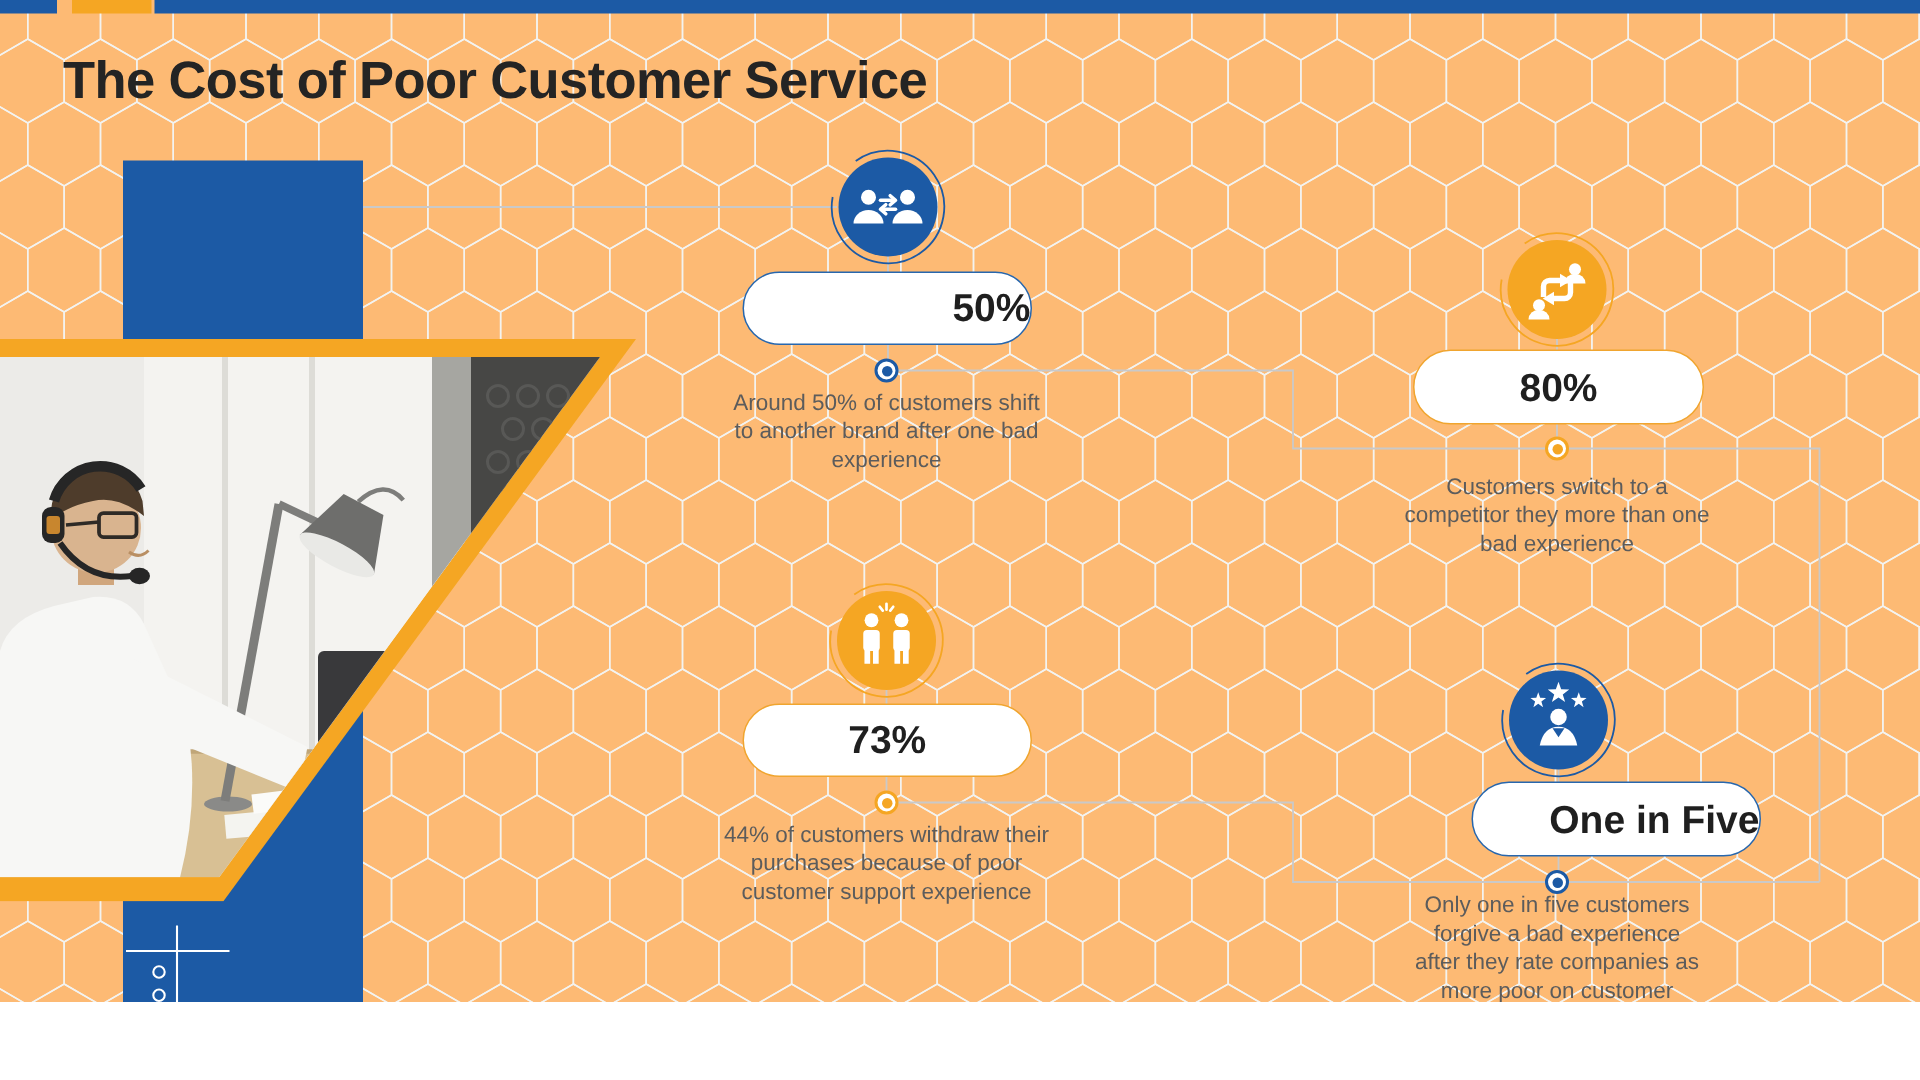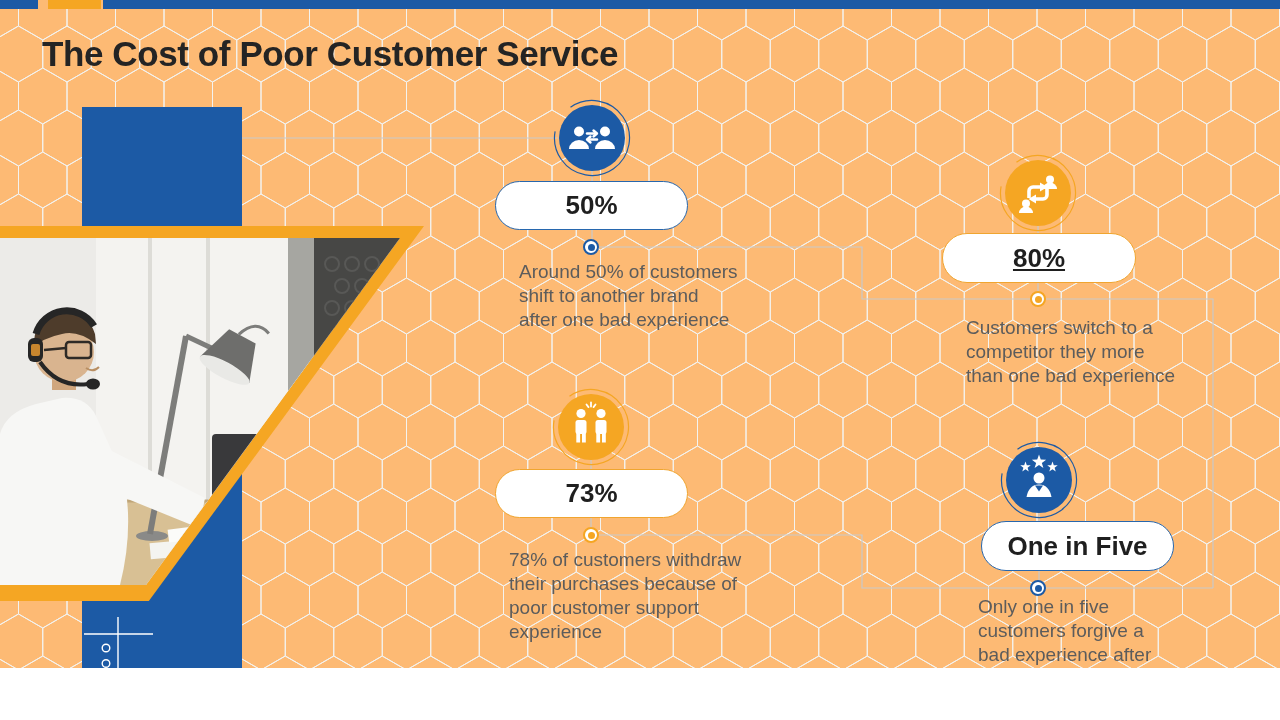--- a/index.html
+++ b/index.html
@@ -31,33 +31,33 @@
     clip-path:polygon(0 0,100% 0,36.5% 100%,0 100%);
   }
   
   .stat{position:absolute;z-index:4;}
   .icon-wrap{position:absolute;width:80px;height:80px;}
   .pill{
     position:absolute;box-sizing:border-box;background:#fff;border-radius:25px;
     display:flex;align-items:center;justify-content:center;
     font-size:26px;font-weight:bold;color:#1f1f1f;
   }
-  .pill.c-blue{border:1.6px solid #2767AE;}
+  .pill.c-blue{border:1.6px solid #2767AE;justify-content:flex-end;}
   .pill.c-orange{border:1.6px solid #F0A52F;}
   .dot{
     position:absolute;box-sizing:border-box;width:16px;height:16px;border-radius:50%;
     background:#fff;display:flex;align-items:center;justify-content:center;
   }
   .dot.c-blue{border:2px solid #1C5AA5;}
   .dot.c-orange{border:2px solid #F5A623;}
   .dot-inner{width:7px;height:7px;border-radius:50%;}
   .c-blue .dot-inner{background:#1C5AA5;}
   .c-orange .dot-inner{background:#F5A623;}
   .caption{
-    position:absolute;text-align:left;font-size:19px;line-height:1.26;color:#5c5c5c;margin-left:38px;
+    position:absolute;text-align:center;font-size:15px;line-height:1.26;color:#5c5c5c;
   }
   .page-number{
     position:absolute;right:21px;top:693px;font-size:13.5px;color:#595959;z-index:4;
   }
 </style>
 </head>
 <body>
 
 <div class="slide">
 
@@ -731,21 +731,21 @@
         <g fill="#fff">
           <polygon points="42,29.5 49.5,34 42,38.5"></polygon>
           <polygon points="38,41.5 30.5,46 38,50.5"></polygon>
           <circle cx="52" cy="26.5" r="4"></circle>
             <path d="M45,36 a7,6.5 0 0 1 14,0 z"></path>
           <circle cx="28" cy="50.5" r="4"></circle>
             <path d="M21,60 a7,6.5 0 0 1 14,0 z"></path>
         </g>
       </svg>
     </div>
-    <div class="pill c-orange" style="left:942px;top:233px;width:194px;height:50px;text-decoration:underline;">
+    <div class="pill c-orange" style="left:942px;top:233px;width:194px;height:50px;">
       <span>80%</span>
     </div>
     <div class="dot c-orange" style="left:1030px;top:291px;">
         <div class="dot-inner"></div>
       </div>
     <div class="caption" style="left:928px;top:316px;width:220px;">Customers switch to a competitor they more than one bad experience</div>
   </div>
 
   <div class="stat c-orange">
     <div class="icon-wrap" style="left:551px;top:387px;">
@@ -768,21 +768,21 @@
             <path d="M44.5,17.5 l-2,2.6"></path>
         </g>
       </svg>
     </div>
     <div class="pill c-orange" style="left:495px;top:469px;width:193px;height:49px;">
       <span>73%</span>
     </div>
     <div class="dot c-orange" style="left:583px;top:527px;">
         <div class="dot-inner"></div>
       </div>
-    <div class="caption" style="left:471px;top:548px;width:240px;">78% of customers withdraw their purchases because of poor customer support experience</div>
+    <div class="caption" style="left:471px;top:548px;width:240px;">44% of customers withdraw their purchases because of poor customer support experience</div>
   </div>
 
   <div class="stat c-blue">
     <div class="icon-wrap" style="left:999px;top:440px;">
       <svg width="80" height="80" viewBox="0 0 80 80">
         <circle cx="40" cy="40" r="37.5" fill="none" stroke="#1C5AA5" stroke-width="1.2" stroke-dasharray="206 29.6" transform="rotate(-125 40 40)"></circle>
         <circle cx="40" cy="40" r="33" fill="#1C5AA5"></circle>
         <g fill="#fff">
           <polygon transform="translate(40,22) scale(1.5)" points="0,-5 1.18,-1.62 4.76,-1.55 1.9,0.62 2.94,4.05 0,2 -2.94,4.05 -1.9,0.62 -4.76,-1.55 -1.18,-1.62"></polygon>
           <polygon transform="translate(26.5,27) scale(1.1)" points="0,-5 1.18,-1.62 4.76,-1.55 1.9,0.62 2.94,4.05 0,2 -2.94,4.05 -1.9,0.62 -4.76,-1.55 -1.18,-1.62"></polygon>

